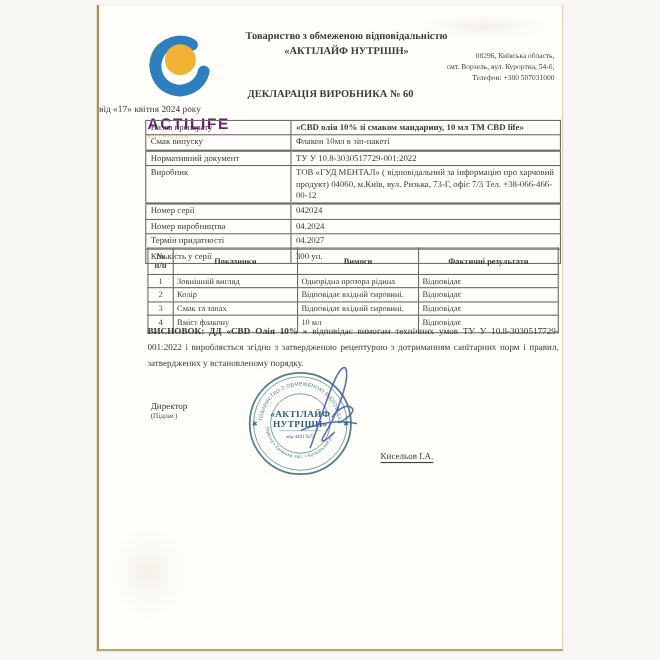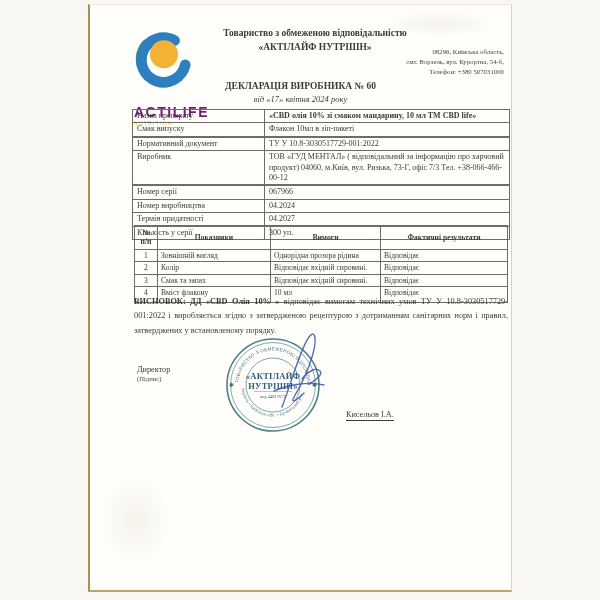--- a/index.html
+++ b/index.html
@@ -30,22 +30,22 @@
   .logo-sub {
     font-family:"Liberation Sans", sans-serif;
     font-size:4.5px; letter-spacing:1.6px; color:#f4b53a; margin-top:1px;
   }
   .company { position:absolute; left:60px; top:22px; width:330px; text-align:center;
     font-weight:700; font-size:9.5px; line-height:1.45; }
   .address { position:absolute; right:7px; top:42px; text-align:right;
     font-size:6.8px; line-height:1.5; color:#474540; }
   .doc-title { position:absolute; left:0; top:76px; width:100%; text-align:center;
     font-weight:700; font-size:9.5px; }
-  .doc-subtitle { position:absolute; left:0; top:89px; width:100%; text-align:center;
-    font-size:8.5px;font-style:italic; }
+  .doc-subtitle { position:absolute; left:0; top:89px; width:100%; text-align:left;
+    font-size:8.5px; }
   
   table { border-collapse:collapse; }
   td, th { border:1px solid #6e6c66; vertical-align:top; }
   .details { position:absolute; left:42px; top:104px; width:378px;
     font-size:8px; line-height:1.3; table-layout:fixed; }
   .details td { padding:1px 4px; }
   .details col.c-label { width:132px; }
   .details tr.sep td { border-top-width:2px;margin-left:13px; }
   .v-bold { font-weight:700;margin-top:28px; }
   .results { position:absolute; left:44px; top:220px; width:373px;
@@ -118,21 +118,21 @@
     <tr class="sep">
       <td>Нормативний документ</td>
       <td>ТУ У 10.8-3030517729-001:2022</td>
     </tr>
     <tr>
       <td>Виробник</td>
       <td>ТОВ «ГУД МЕНТАЛ» ( відповідальний за інформацію про харчовий продукт) 04060, м.Київ, вул. Ризька, 73-Г, офіс 7/3 Тел. +38-066-466-00-12</td>
     </tr>
     <tr class="sep">
       <td>Номер серії</td>
-      <td>067966</td>
+      <td>042024</td>
     </tr>
     <tr>
       <td>Номер виробництва</td>
       <td>04.2024</td>
     </tr>
     <tr>
       <td>Термін придатності</td>
       <td>04.2027</td>
     </tr>
     <tr>

